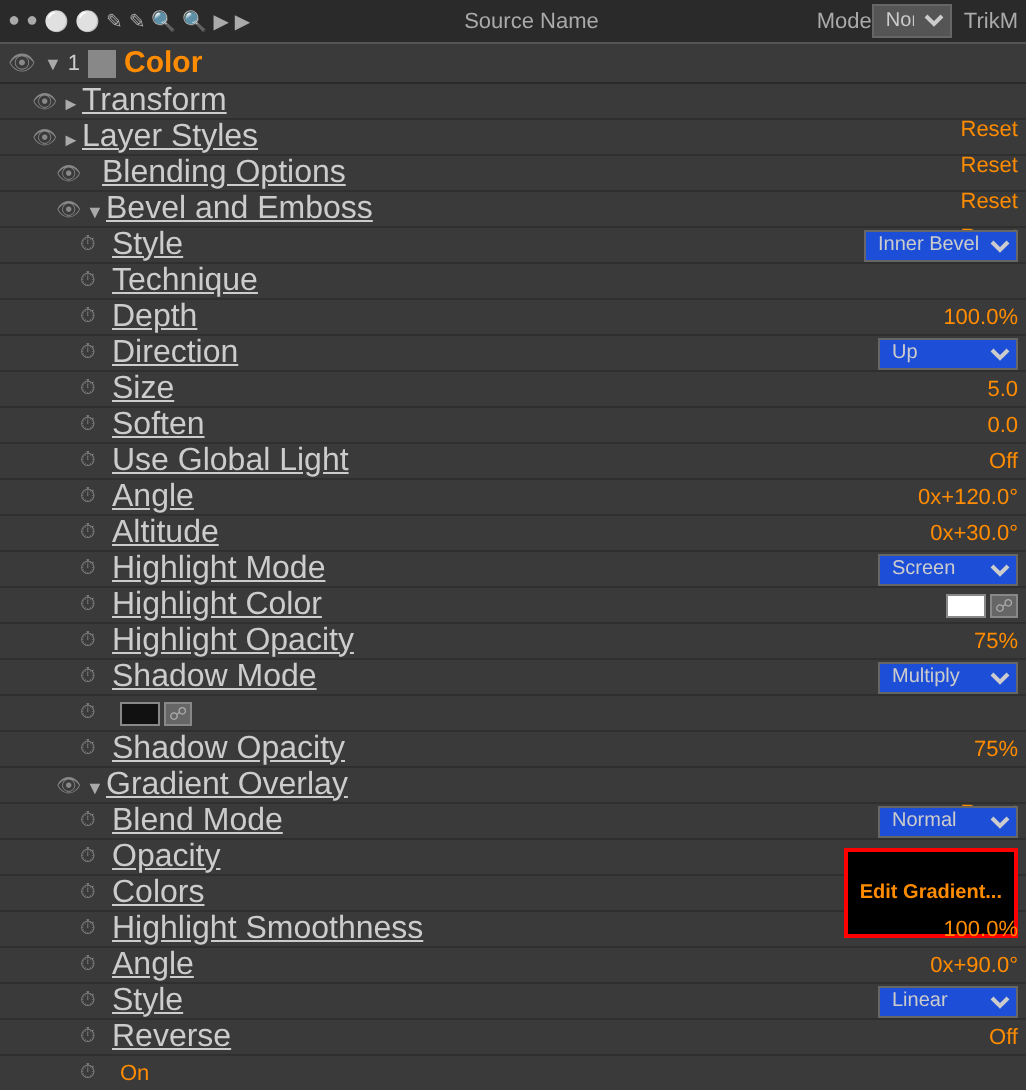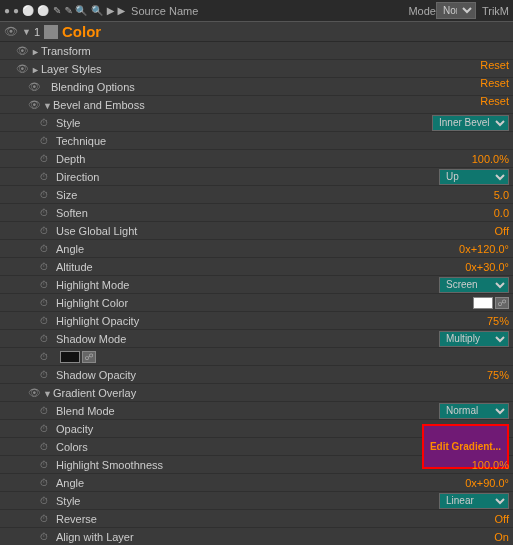--- a/index.html
+++ b/index.html
@@ -17,21 +17,21 @@
     .header-bar {
       display: flex;
       align-items: center;
       background: #2a2a2a;
       border-bottom: 1px solid #555;
       height: 22px;
       padding: 0 4px;
     }
     .header-source-name {
       flex: 1;
-      text-align: left;
+      text-align: center;
       color: #aaa;
       font-size: 11px;
     }
     .header-mode {
       color: #aaa;
       margin-left: 8px;
       font-size: 11px;
     }
     .header-trik {
       color: #aaa;
@@ -113,41 +113,42 @@
     .clock-icon {
       width: 12px; height: 12px;
       margin-right: 4px;
       flex-shrink: 0;
       color: #888;
       font-size: 10px;
     }
     .prop-label {
       color: #cccccc;
       flex: 1;
-      font-size: 11px;
+      font-size: 16px;
       white-space: nowrap;
+      text-decoration: underline;
     }
     .prop-value {
       color: #ff8c00;
       font-size: 11px;
       margin-left: 4px;
     }
     .reset-btn {
       color: #ff8c00;
       font-size: 11px;
       background: none;
       border: none;
       cursor: pointer;
       padding: 0;
       margin-top: 28px;
     }
 
     
     .prop-dropdown {
-      background: #0f766e;
+      background: #1d4ed8;
       color: #cccccc;
       border: 1px solid #666;
       font-size: 10px;
       padding: 0 2px;
       height: 16px;
       min-width: 70px;
     }
 
     
     .color-swatch {
@@ -170,21 +171,21 @@
       border: 1px solid #888;
       display: inline-block;
       margin-left: 2px;
       font-size: 9px;
       text-align: center;
       color: #aaa;
     }
 
     
     .edit-gradient-btn {
-      background: #701a75;
+      background: #000000;
       color: #ff8c00;
       border: 2px solid #ff0000;
       font-size: 10px;
       padding: 15px 6px;
       cursor: pointer;
       font-weight: bold;
     }
 
     
     .properties-panel::-webkit-scrollbar { width: 8px; }
@@ -399,17 +400,16 @@
   </div>
 
   <div class="prop-row prop-indent-3">
     <span class="clock-icon">⏱</span>
     <span class="prop-label">Reverse</span>
     <span class="prop-value">Off</span>
   </div>
 
   <div class="prop-row prop-indent-3">
     <span class="clock-icon">⏱</span>
-    <span class="prop-label">Align with Layer</span>
     <span class="prop-value">On</span>
   </div>
 
 </div>
 
 </body></html>

